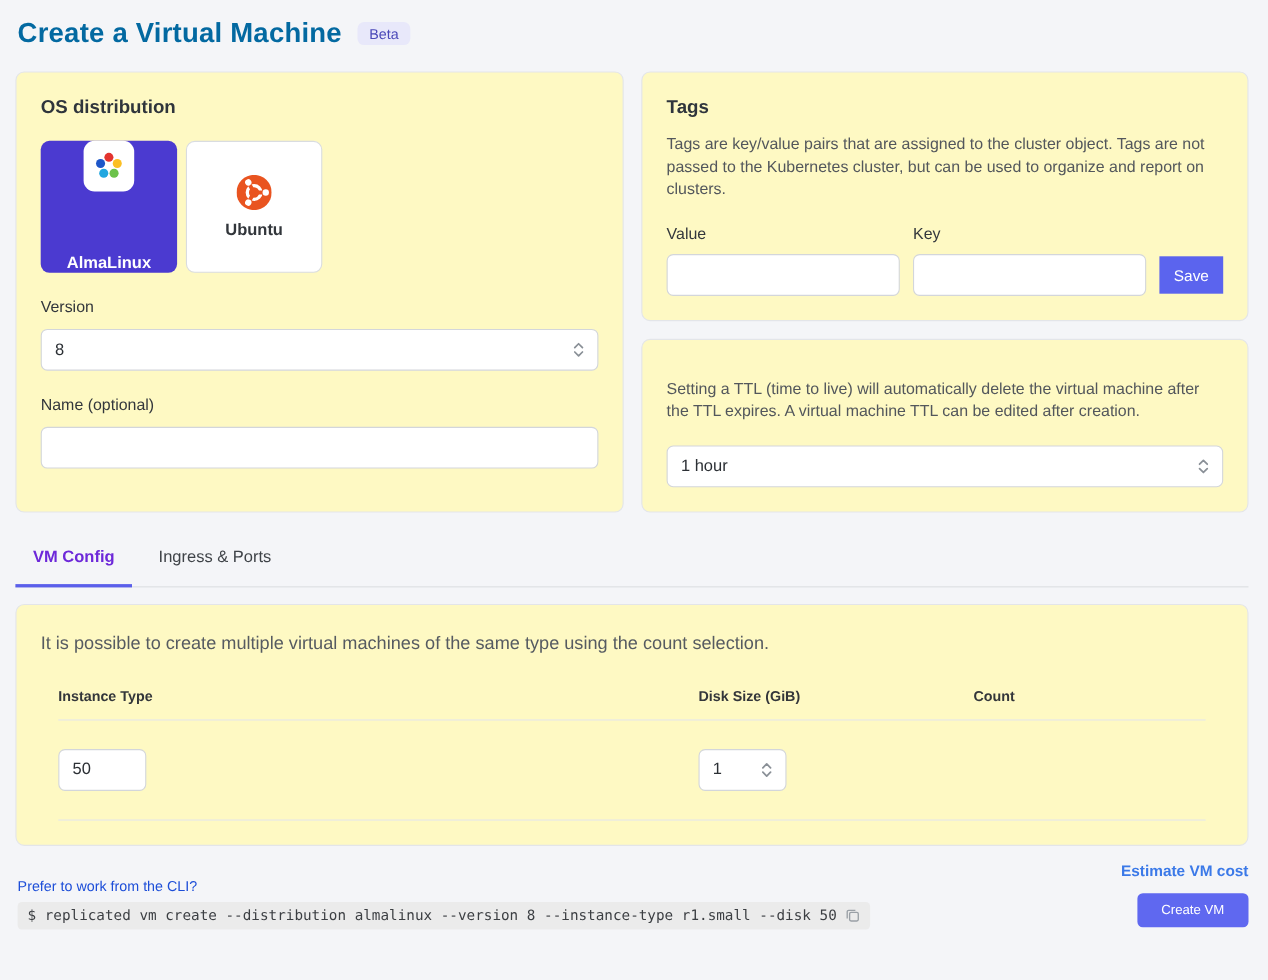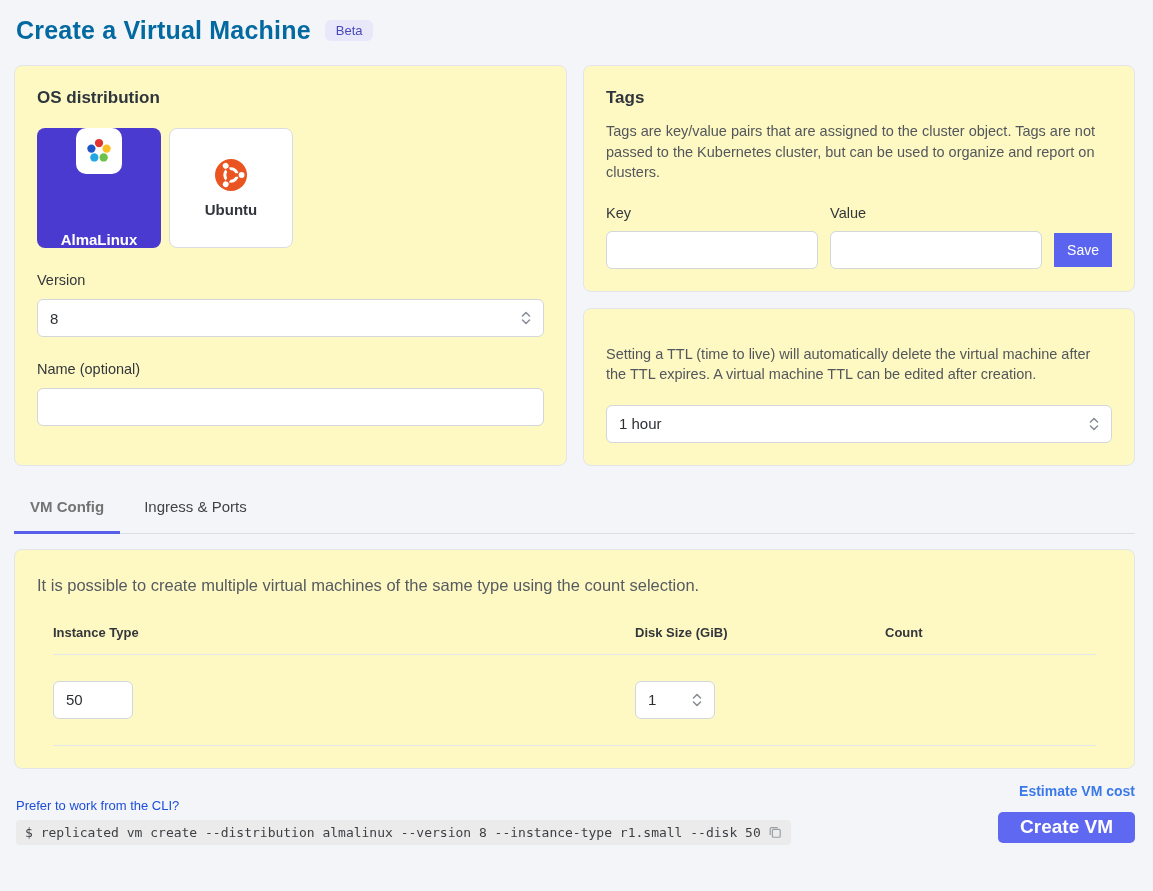--- a/index.html
+++ b/index.html
@@ -73,21 +73,21 @@
 
   
   .ttl-select { margin-top: 20px; }
 
   
   .tabs { display: flex; margin-top: 28px; border-bottom: 1px solid #dcdee2; }
   .tab {
     padding: 4px 16px 16px 16px; margin-bottom: -1px; font-size: 15px; cursor: pointer;
     border-bottom: 3px solid transparent;
   }
-  .tab.active { color: #737373; font-weight: 700; border-bottom-color: #5a5fea; }
+  .tab.active { color: #6d28d9; font-weight: 700; border-bottom-color: #5a5fea; }
   .tab.inactive { color: #3f4348; font-weight: 400; margin-left: 8px; }
 
   
   .vm-card { margin-top: 15px; padding: 26px 22px 22px 22px; }
   .vm-desc { font-size: 16.5px; color: #565b61; }
   .vm-table { margin-top: 30px; padding: 0 16px; }
   .vm-thead, .vm-trow { display: grid; grid-template-columns: 582px 250px 1fr; align-items: center; }
   .vm-thead { padding-bottom: 14px; border-bottom: 1px solid #e4e6ea; }
   .th { font-size: 13px; font-weight: 700; color: #33363a; }
   .vm-trow { padding: 26px 0; border-bottom: 1px solid #e4e6ea; }
@@ -103,21 +103,21 @@
     display: inline-flex; align-items: center; gap: 7px; margin-top: 7px;
     background: #ebebeb; border-radius: 4px; padding: 5px 9px;
     font-family: "DejaVu Sans Mono", "Liberation Mono", monospace;
     font-size: 13px; color: #3c3f43; white-space: nowrap;
   }
   .copy-icon { cursor: pointer; display: inline-flex; }
   .footer-right { display: flex; flex-direction: column; align-items: flex-end; gap: 13px; }
   .estimate-link { font-size: 14px; font-weight: 700; color: #3b79e8; text-decoration: none; cursor: pointer; }
   .create-btn {
     background: #5f68f0; color: #fff; border: none; border-radius: 5px;
-    font-size: 19px; font-weight: 700; font-family: "Liberation Sans", sans-serif;
+    font-size: 12px; font-weight: 400; font-family: "Liberation Sans", sans-serif;
     height: 31px; padding: 0 22px; cursor: pointer;
   }
 </style>
 </head>
 <body>
 
 <div class="page">
 
   <div class="page-header">
     <div class="page-title">Create a Virtual Machine</div>
@@ -182,25 +182,25 @@
       </div>
     </div>
 
     <div class="right-col">
 
       <div class="card">
         <div class="card-title">Tags</div>
         <div class="card-desc">Tags are key/value pairs that are assigned to the cluster object. Tags are not passed to the Kubernetes cluster, but can be used to organize and report on clusters.</div>
         <div class="kv-row">
           <div class="kv-field">
-            <div class="field-label">Key</div>
+            <div class="field-label">Value</div>
             <input class="input" type="text" value="" style="">
           </div>
           <div class="kv-field">
-            <div class="field-label">Value</div>
+            <div class="field-label">Key</div>
             <input class="input" type="text" value="" style="">
           </div>
           <button class="save-btn">Save</button>
         </div>
       </div>
 
       <div class="card">
         <div class="card-desc">Setting a TTL (time to live) will automatically delete the virtual machine after the TTL expires. A virtual machine TTL can be edited after creation.</div>
         <div class="selectbox ttl-select">
           <span>1 hour</span>

